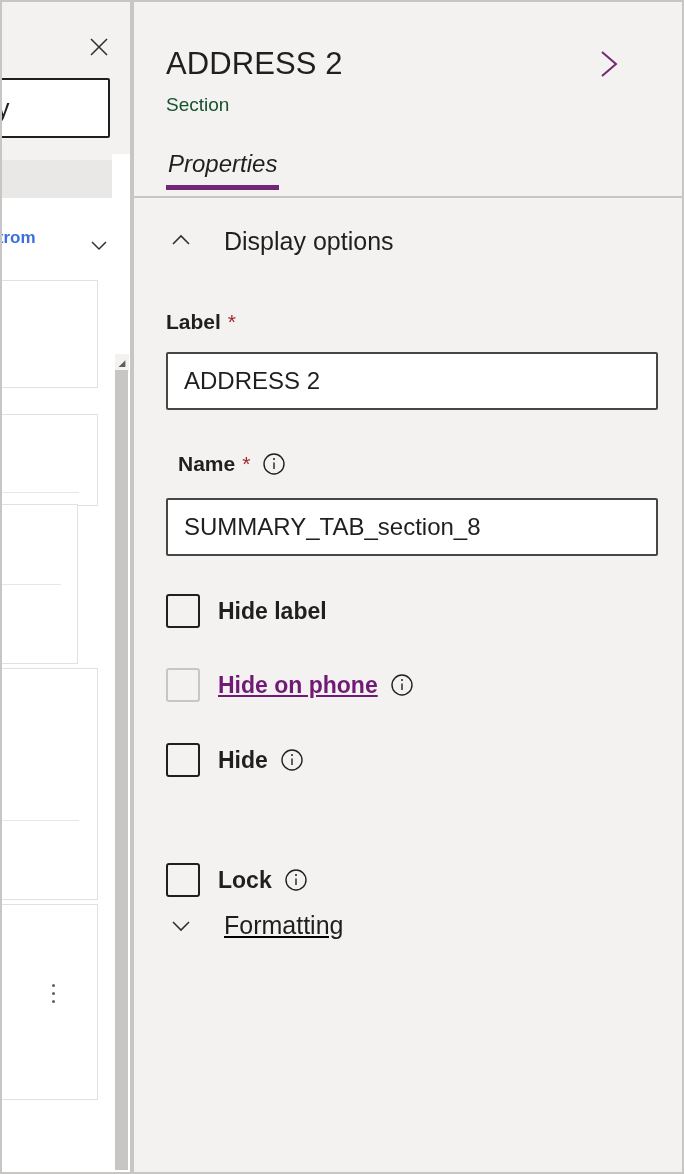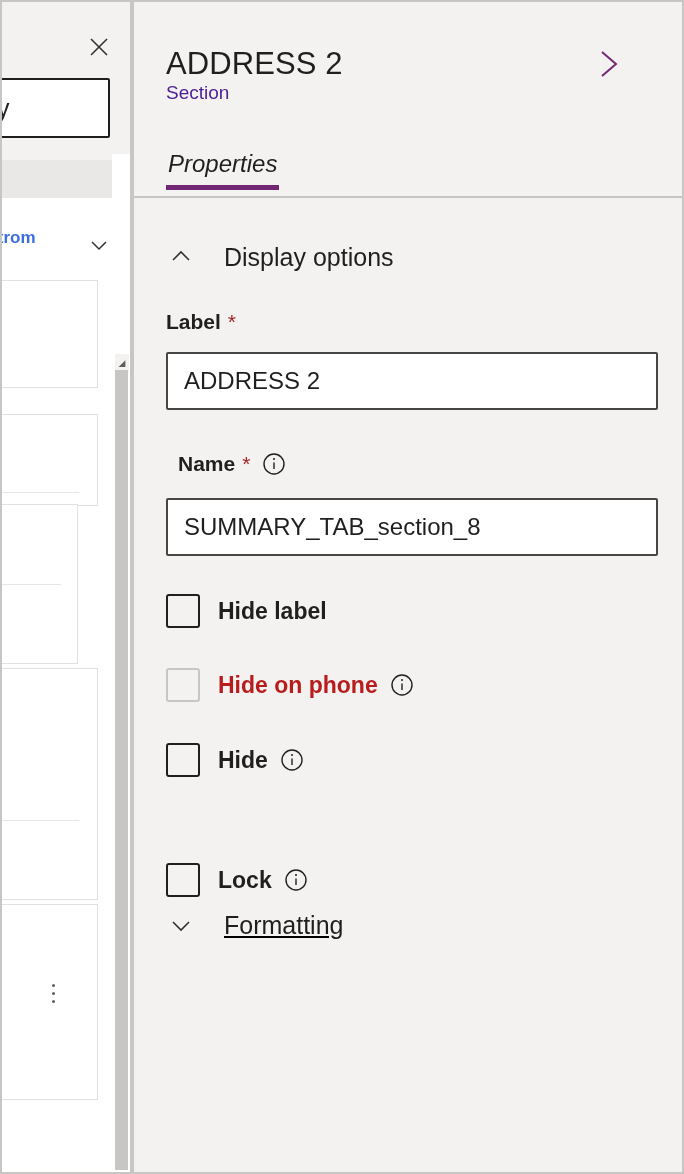--- a/index.html
+++ b/index.html
@@ -164,23 +164,23 @@
   #panel-title {
     position: absolute;
     left: 32px; top: 44px;
     font-size: 31px;
     color: #201f1e;
     letter-spacing: 0.1px;
     white-space: nowrap;
   }
   #panel-subtitle {
     position: absolute;
-    left: 32px; top: 80px;
+    left: 32px; top: 92px;
     font-size: 19px;
-    color: #4c1d95;
+    color: #14532d;
     white-space: nowrap;
   }
   #panel-expand-icon {
     position: absolute;
     left: 458px; top: 42px;
     width: 34px; height: 40px;
     color: #742774;
   }
   #panel-expand-icon svg { display:block; }
 
@@ -299,21 +299,22 @@
     border-color: #c8c6c4;
   }
   .checkbox-label {
     margin-left: 18px;
     font-size: 23px;
     font-weight: bold;
     color: #201f1e;
     white-space: nowrap;
   }
   .checkbox-row.disabled .checkbox-label {
-    color: #b91c1c;
+    color: #701a75;
+    text-decoration: underline;
   }
 </style>
 </head>
 <body>
 
 <div id="app">
 
   <div id="left-canvas">
 
     <div id="left-close-icon">
@@ -379,21 +380,21 @@
           <span>Properties</span>
           <span id="tab-properties-underline"></span>
         </div>
       </div>
 
       <div id="header-divider"></div>
     </div>
 
     <div id="panel-body">
 
-      <div class="section-header" style="left:32px; top:44px;">
+      <div class="section-header" style="left:32px; top:28px;">
         <span class="section-chevron">
           <svg width="30" height="30" viewBox="0 0 30 30" fill="none" stroke="currentColor" stroke-width="1.6">
             <polyline points="7,18 15,10 23,18"></polyline>
           </svg>
         </span>
         <span class="section-title">Display options</span>
       </div>
 
       <div class="field-label" style="left:32px; top:112px;">
         <span>Label</span>

